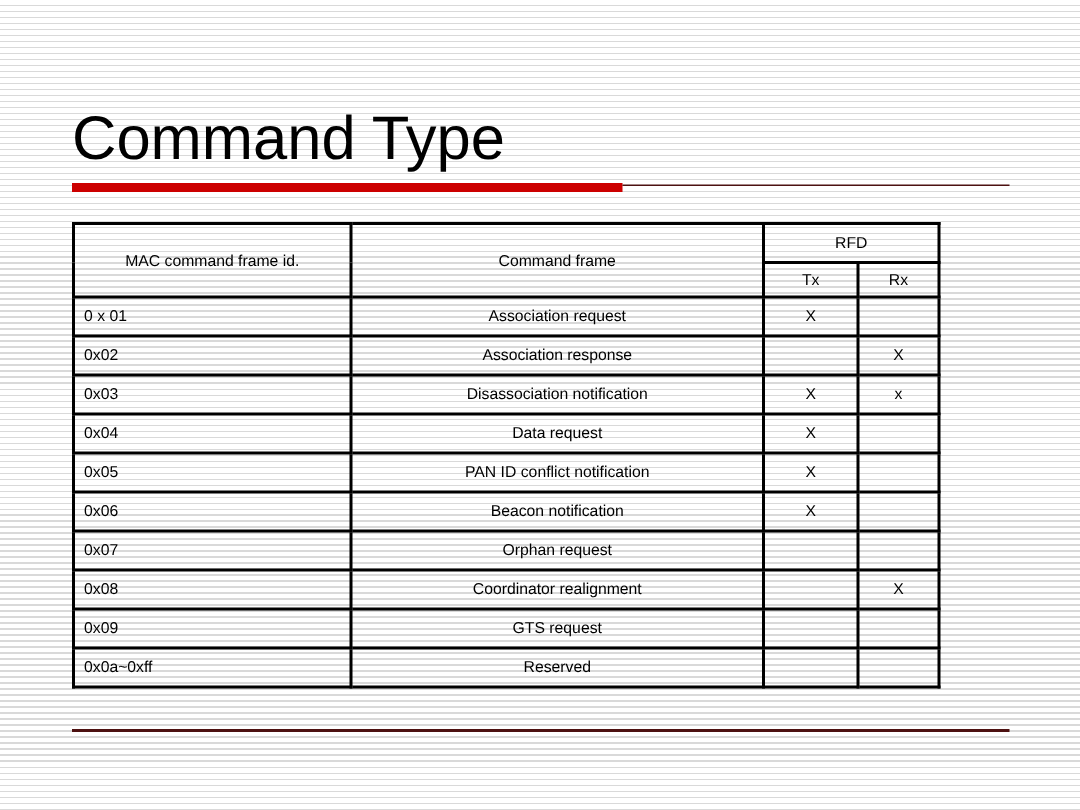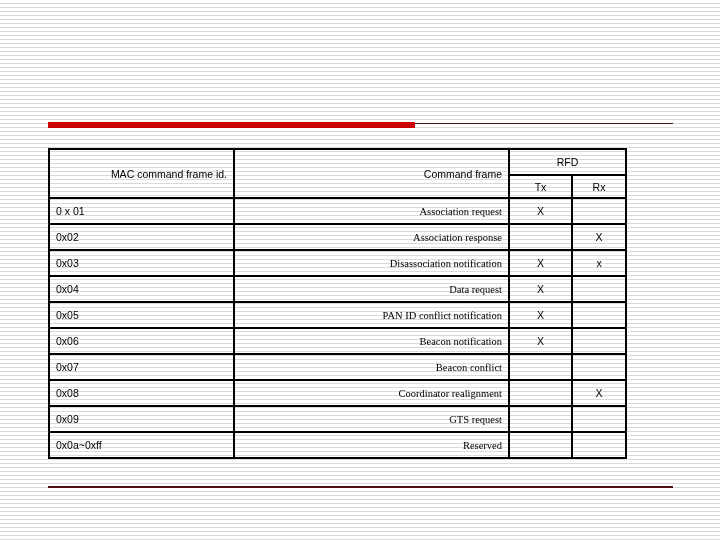--- a/index.html
+++ b/index.html
@@ -91,47 +91,47 @@
     vertical-align: middle;
   }
 
   
   col.c-id   { width: 185px; }
   col.c-name { width: 275px; }
   col.c-tx   { width:  63px; }
   col.c-rx   { width:  54px; }
 
   th.hdr {
-    text-align: right;
+    text-align: center;
     font-size: 10.5px;
   }
   th.hdr-rfd { text-align: center; }
   th.sub     { text-align: center; height: 21px; }
 
   td.id-cell {
     text-align: left;
     height: 24px;
   }
   td.name-cell {
-    text-align: right;
+    text-align: center;
     height: 24px;
-    font-family: Liberation Serif, serif;
   }
   td.mark-cell {
     text-align: center;
     height: 24px;
   }
 
   tr.head-top th { height: 24px; }
 </style>
 </head>
 <body>
 
 <div id="slide">
 
+  <div id="title">Command Type</div>
 
   <div id="title-rule-thick"></div>
   <div id="title-rule-thin"></div>
 
   <table id="cmd-table">
     <colgroup>
       <col class="c-id">
       <col class="c-name">
       <col class="c-tx">
       <col class="c-rx">
@@ -180,21 +180,21 @@
           <td class="mark-cell"></td>
         </tr>
         <tr>
           <td class="id-cell">0x06</td>
           <td class="name-cell">Beacon notification</td>
           <td class="mark-cell">X</td>
           <td class="mark-cell"></td>
         </tr>
         <tr>
           <td class="id-cell">0x07</td>
-          <td class="name-cell">Beacon conflict</td>
+          <td class="name-cell">Orphan request</td>
           <td class="mark-cell"></td>
           <td class="mark-cell"></td>
         </tr>
         <tr>
           <td class="id-cell">0x08</td>
           <td class="name-cell">Coordinator realignment</td>
           <td class="mark-cell"></td>
           <td class="mark-cell">X</td>
         </tr>
         <tr>

